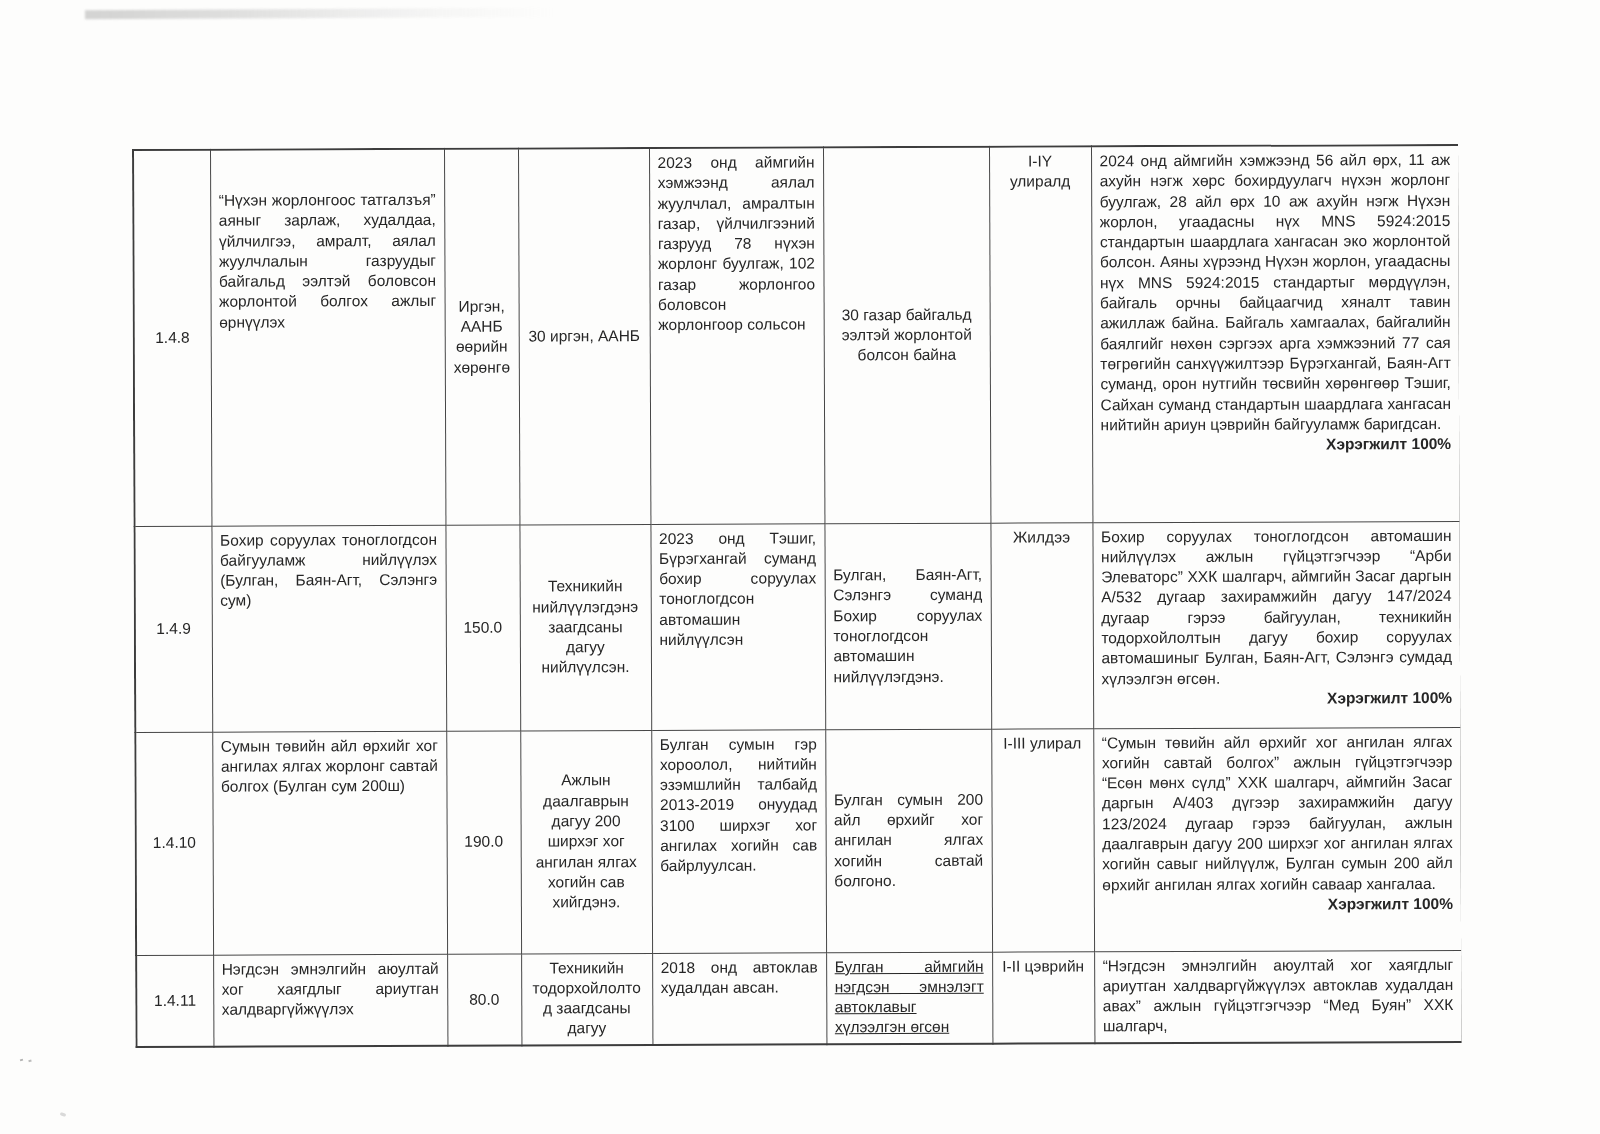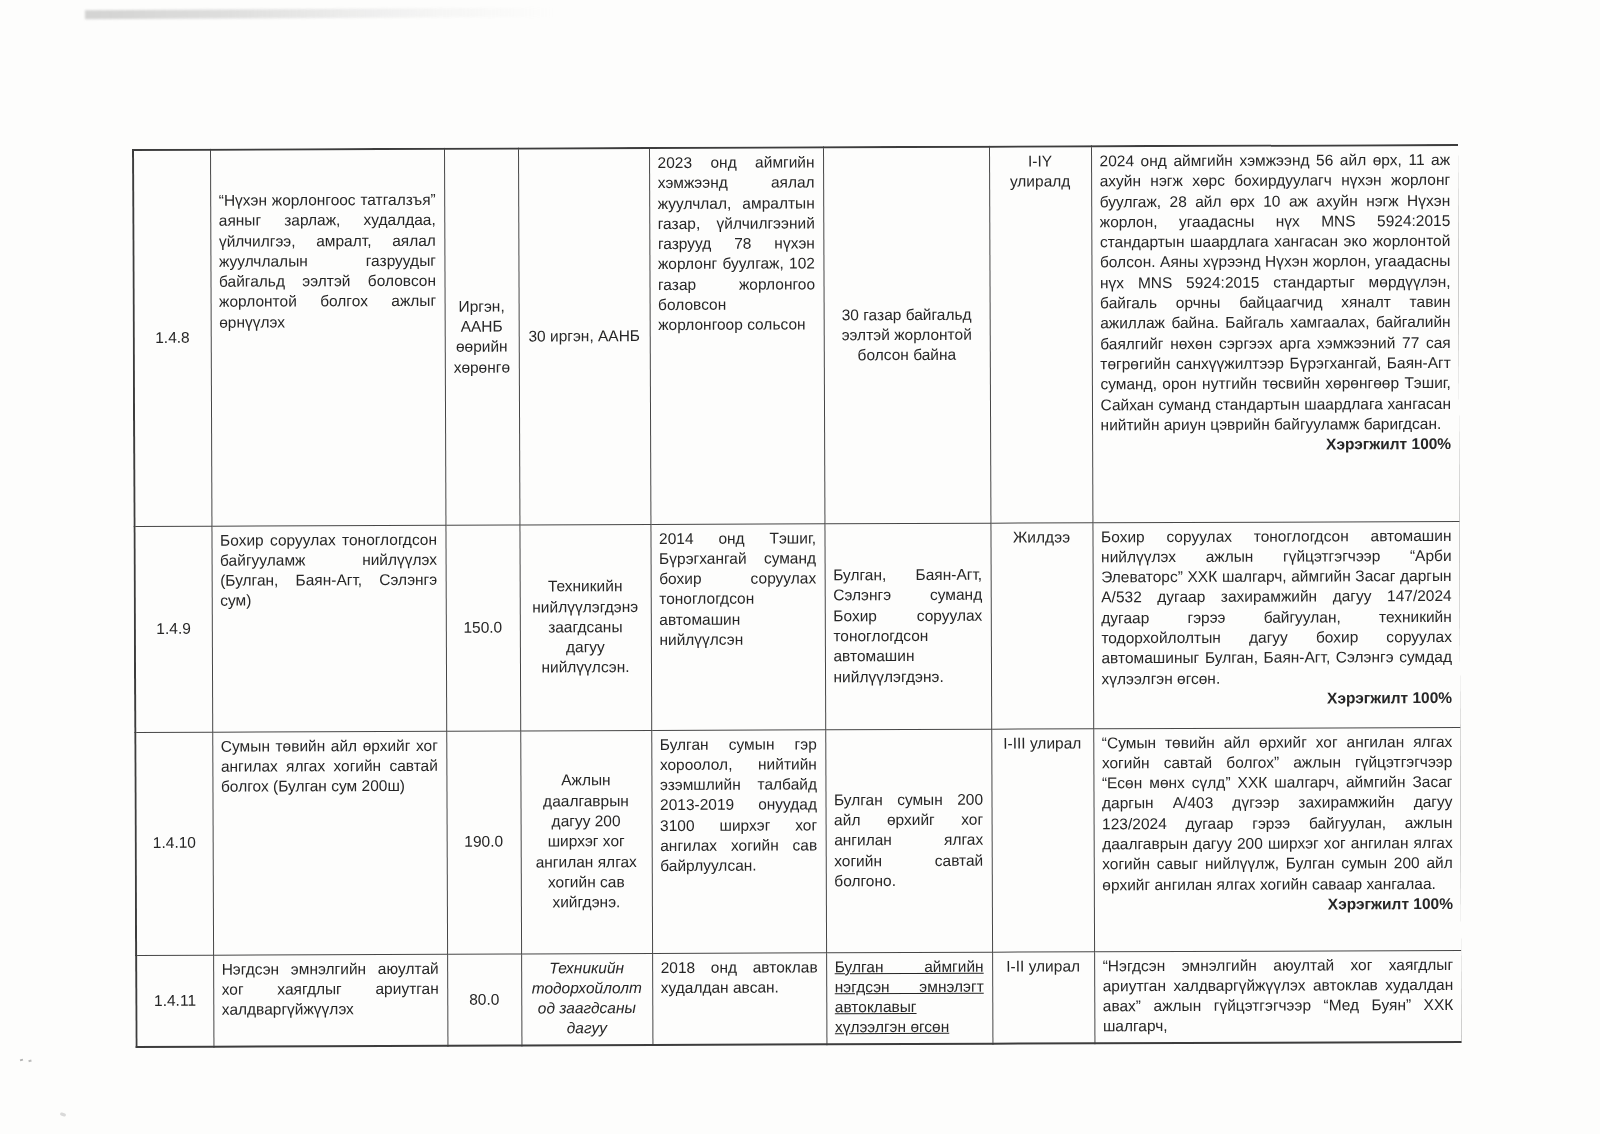--- a/index.html
+++ b/index.html
@@ -39,21 +39,21 @@
     border: 1px solid #474747;
     padding: 4px 8px;
     overflow: hidden;
   }
   
   .c-id      { text-align: center; vertical-align: middle; }
   .c-task    { text-align: justify; vertical-align: top; padding: 8px 10px 6px 11px; }
   .c-task.pad-top { padding-top: 40px; }
   .c-fund    { text-align: center; vertical-align: middle; padding: 2px 7px; overflow-wrap: break-word; }
   .c-target  { text-align: center; vertical-align: middle; padding: 4px 9px; overflow-wrap: break-word; }
-  .c-target.v-top { vertical-align: top; font-style: italic; }
+  .c-target.v-top { vertical-align: top; }
   .c-base    { text-align: justify; vertical-align: top; padding: 5px 8px; overflow-wrap: break-word; }
   .c-exp     { text-align: justify; vertical-align: middle; padding: 4px 9px; }
   .c-exp.center { text-align: center; }
   .c-exp.v-top  { vertical-align: top; text-decoration: underline; }
   .c-q       { text-align: center; vertical-align: top; padding-top: 3px; }
   .c-impl    { text-align: justify; vertical-align: top; padding: 5px 9px 4px 9px; }
   .impl-result {
     font-weight: bold;
     text-align: right;
     margin-top: 0;
@@ -136,51 +136,51 @@
           <span>2024 онд аймгийн хэмжээнд 56 айл өрх, 11 аж ахуйн нэгж хөрс бохирдуулагч нүхэн жорлонг буулгаж, 28 айл өрх 10 аж ахуйн нэгж Нүхэн жорлон, угаадасны нүх MNS 5924:2015 стандартын шаардлага хангасан эко жорлонтой болсон. Аяны хүрээнд Нүхэн жорлон, угаадасны нүх MNS 5924:2015 стандартыг мөрдүүлэн, байгаль орчны байцаагчид хяналт тавин ажиллаж байна. Байгаль хамгаалах, байгалийн баялгийг нөхөн сэргээх арга хэмжээний 77 сая төгрөгийн санхүүжилтээр Бүрэгхангай, Баян-Агт суманд, орон нутгийн төсвийн хөрөнгөөр Тэшиг, Сайхан суманд стандартын шаардлага хангасан нийтийн ариун цэврийн байгууламж баригдсан.</span>
           <div class="impl-result">Хэрэгжилт 100%</div>
         </td>
       </tr>
 
       <tr style="height:206px">
         <td class="c-id">1.4.9</td>
         <td class="c-task">Бохир соруулах тоноглогдсон байгууламж нийлүүлэх (Булган, Баян-Агт, Сэлэнгэ сум)</td>
         <td class="c-fund">150.0</td>
         <td class="c-target">Техникийн нийлүүлэгдэнэ заагдсаны дагуу нийлүүлсэн.</td>
-        <td class="c-base">2014 онд Тэшиг, Бүрэгхангай суманд бохир соруулах тоноглогдсон автомашин нийлүүлсэн</td>
+        <td class="c-base">2023 онд Тэшиг, Бүрэгхангай суманд бохир соруулах тоноглогдсон автомашин нийлүүлсэн</td>
         <td class="c-exp">Булган, Баян-Агт, Сэлэнгэ суманд Бохир соруулах тоноглогдсон автомашин нийлүүлэгдэнэ.</td>
         <td class="c-q">Жилдээ</td>
         <td class="c-impl">
           <span>Бохир соруулах тоноглогдсон автомашин нийлүүлэх ажлын гүйцэтгэгчээр “Арби Элеваторс” ХХК шалгарч, аймгийн Засаг даргын А/532 дугаар захирамжийн дагуу 147/2024 дугаар гэрээ байгуулан, техникийн тодорхойлолтын дагуу бохир соруулах автомашиныг Булган, Баян-Агт, Сэлэнгэ сумдад хүлээлгэн өгсөн.</span>
           <div class="impl-result">Хэрэгжилт 100%</div>
         </td>
       </tr>
 
       <tr style="height:223px">
         <td class="c-id">1.4.10</td>
-        <td class="c-task">Сумын төвийн айл өрхийг хог ангилах ялгах хогийн савтай болгох (Булган сум 200ш)</td>
+        <td class="c-task">Сумын төвийн айл өрхийг хог ангилах ялгах жорлонг савтай болгох (Булган сум 200ш)</td>
         <td class="c-fund">190.0</td>
         <td class="c-target">Ажлын даалгаврын дагуу 200 ширхэг хог ангилан ялгах хогийн сав хийгдэнэ.</td>
         <td class="c-base">Булган сумын гэр хороолол, нийтийн эзэмшлийн талбайд 2013-2019 онуудад 3100 ширхэг хог ангилах хогийн сав байрлуулсан.</td>
         <td class="c-exp">Булган сумын 200 айл өрхийг хог ангилан ялгах хогийн савтай болгоно.</td>
         <td class="c-q">I-III улирал</td>
         <td class="c-impl">
           <span>“Сумын төвийн айл өрхийг хог ангилан ялгах хогийн савтай болгох” ажлын гүйцэтгэгчээр “Есөн мөнх сүлд” ХХК шалгарч, аймгийн Засаг даргын А/403 дүгээр захирамжийн дагуу 123/2024 дугаар гэрээ байгуулан, ажлын даалгаврын дагуу 200 ширхэг хог ангилан ялгах хогийн савыг нийлүүлж, Булган сумын 200 айл өрхийг ангилан ялгах хогийн саваар хангалаа.</span>
           <div class="impl-result">Хэрэгжилт 100%</div>
         </td>
       </tr>
 
       <tr style="height:92px">
         <td class="c-id">1.4.11</td>
         <td class="c-task">Нэгдсэн эмнэлгийн аюултай хог хаягдлыг ариутган халдваргүйжүүлэх</td>
         <td class="c-fund">80.0</td>
         <td class="c-target v-top">Техникийн тодорхойлолтод заагдсаны дагуу</td>
         <td class="c-base">2018 онд автоклав худалдан авсан.</td>
         <td class="c-exp v-top">Булган аймгийн нэгдсэн эмнэлэгт автоклавыг хүлээлгэн өгсөн</td>
-        <td class="c-q">I-II улирал</td>
+        <td class="c-q">I-II цэврийн</td>
         <td class="c-impl">
           <span>“Нэгдсэн эмнэлгийн аюултай хог хаягдлыг ариутган халдваргүйжүүлэх автоклав худалдан авах” ажлын гүйцэтгэгчээр “Мед Буян” ХХК шалгарч,</span>
         </td>
       </tr>
 
     </tbody>
       </table>
   </div>
 
   <div class="mark-bl-1"></div>

